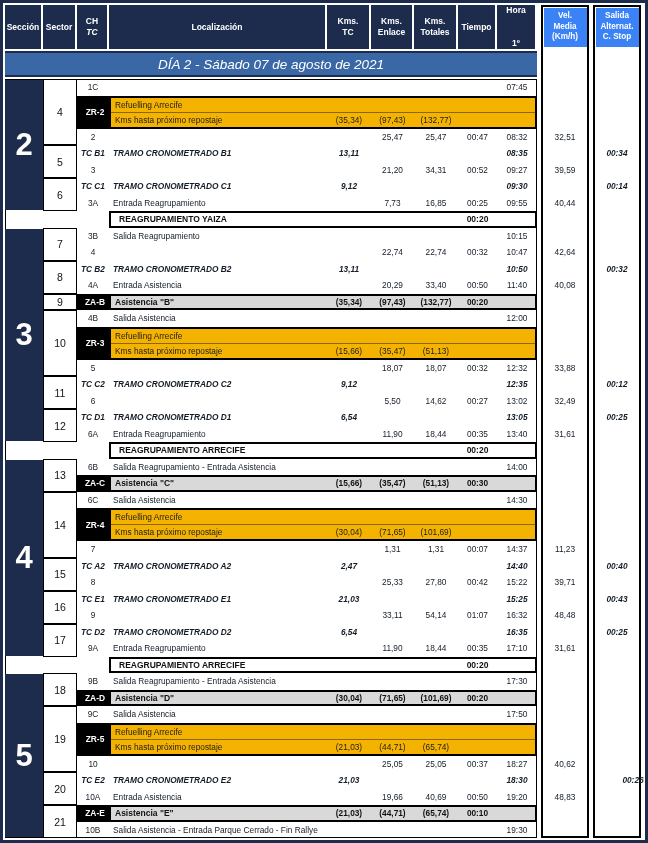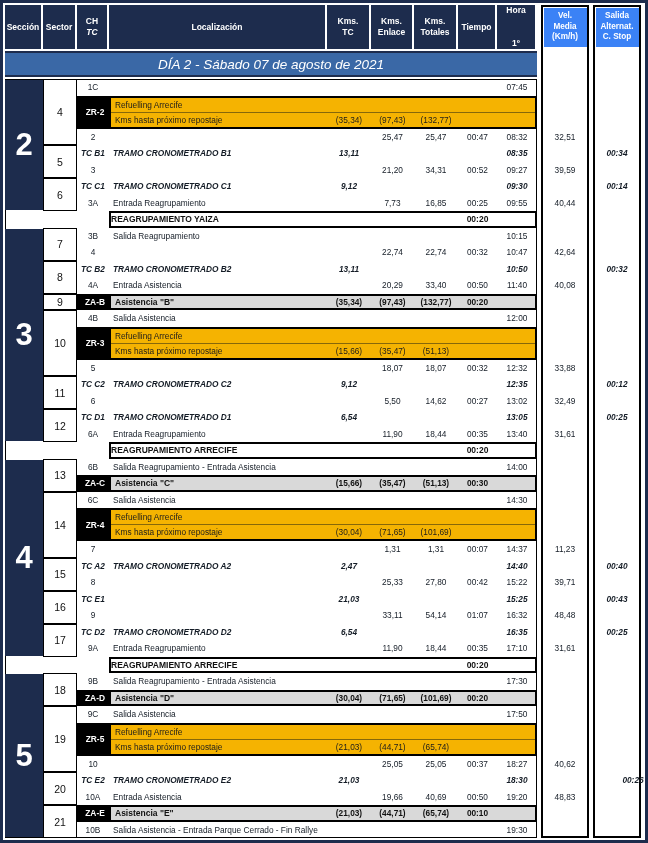--- a/index.html
+++ b/index.html
@@ -49,21 +49,21 @@
   .zv.k{left:216px;width:44px}.zv.e{left:260px;width:43px}.zv.t{left:303px;width:44px}
   .zv.ti{left:347px;width:39px;font-weight:bold}
   
   .za{grid-column:3 / span 7;display:flex;border:2px solid #000;z-index:2;box-sizing:border-box}
   .zag{flex:1;background:#d9d9d9;position:relative;display:flex;align-items:center;
        font-weight:bold;font-size:8.5px;color:#111;padding-left:4px;white-space:nowrap}
   .zag .zv{font-weight:bold}
   
   .regroup{grid-column:4 / span 6;border:2px solid #000;background:#fff;position:relative;
            display:flex;align-items:center;font-weight:bold;font-size:8.5px;color:#111;
-           padding-left:0;z-index:2;box-sizing:border-box;white-space:nowrap}
+           padding-left:8px;z-index:2;box-sizing:border-box;white-space:nowrap}
   .regroup .rt{position:absolute;left:347px;width:39px;text-align:center;font-weight:bold}
 </style>
 </head>
 <body>
 
 <div class="page">
   <div id="grid">
 
     <div class="vframe vel"></div>
     <div class="vframe sal"></div>
@@ -300,20 +300,21 @@
       <div class="cell bi" style="grid-area: 34 / 5;">2,47</div>
       <div class="cell bi" style="grid-area: 34 / 9;">14:40</div>
       <div class="cell bi" style="grid-area: 34 / 13;">00:40</div>
       <div class="cell" style="grid-area: 35 / 3;">8</div>
       <div class="cell" style="grid-area: 35 / 6;">25,33</div>
       <div class="cell" style="grid-area: 35 / 7;">27,80</div>
       <div class="cell" style="grid-area: 35 / 8;">00:42</div>
       <div class="cell" style="grid-area: 35 / 9;">15:22</div>
       <div class="cell" style="grid-area: 35 / 11;">39,71</div>
       <div class="cell bi" style="grid-area: 36 / 3;">TC E1</div>
+      <div class="cell loc bi" style="grid-area: 36 / 4;">TRAMO CRONOMETRADO E1</div>
       <div class="cell bi" style="grid-area: 36 / 5;">21,03</div>
       <div class="cell bi" style="grid-area: 36 / 9;">15:25</div>
       <div class="cell bi" style="grid-area: 36 / 13;">00:43</div>
       <div class="cell" style="grid-area: 37 / 3;">9</div>
       <div class="cell" style="grid-area: 37 / 6;">33,11</div>
       <div class="cell" style="grid-area: 37 / 7;">54,14</div>
       <div class="cell" style="grid-area: 37 / 8;">01:07</div>
       <div class="cell" style="grid-area: 37 / 9;">16:32</div>
       <div class="cell" style="grid-area: 37 / 11;">48,48</div>
       <div class="cell bi" style="grid-area: 38 / 3;">TC D2</div>

